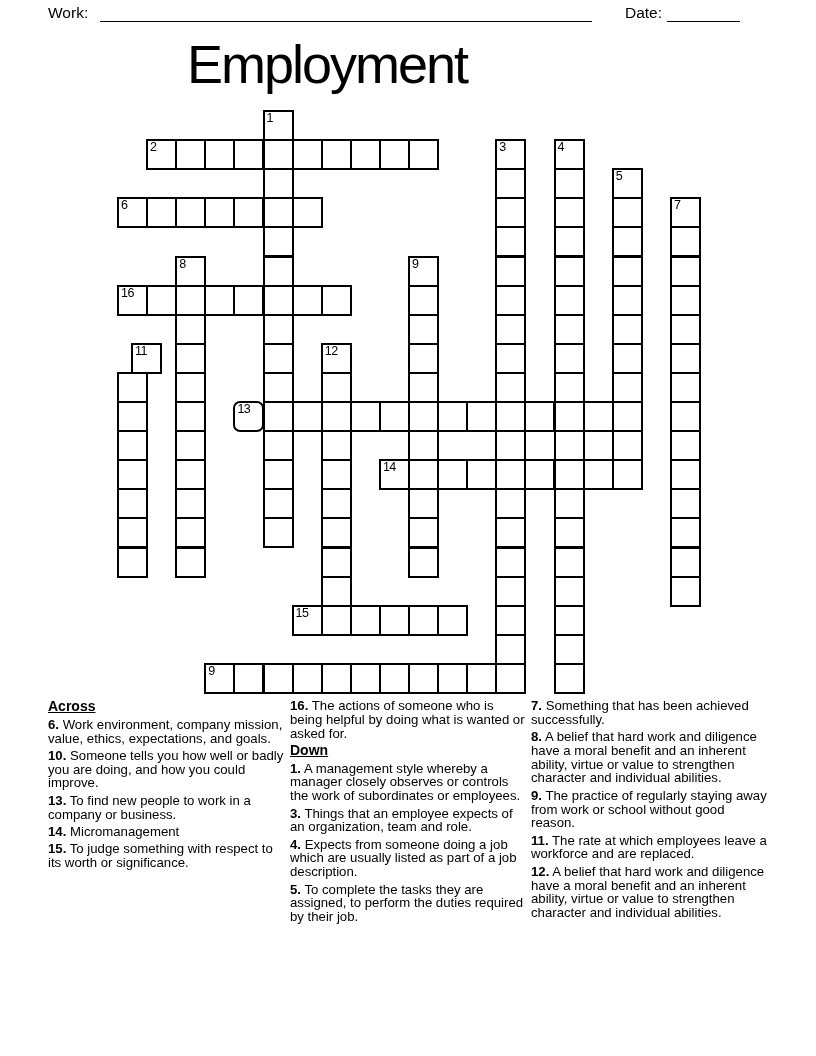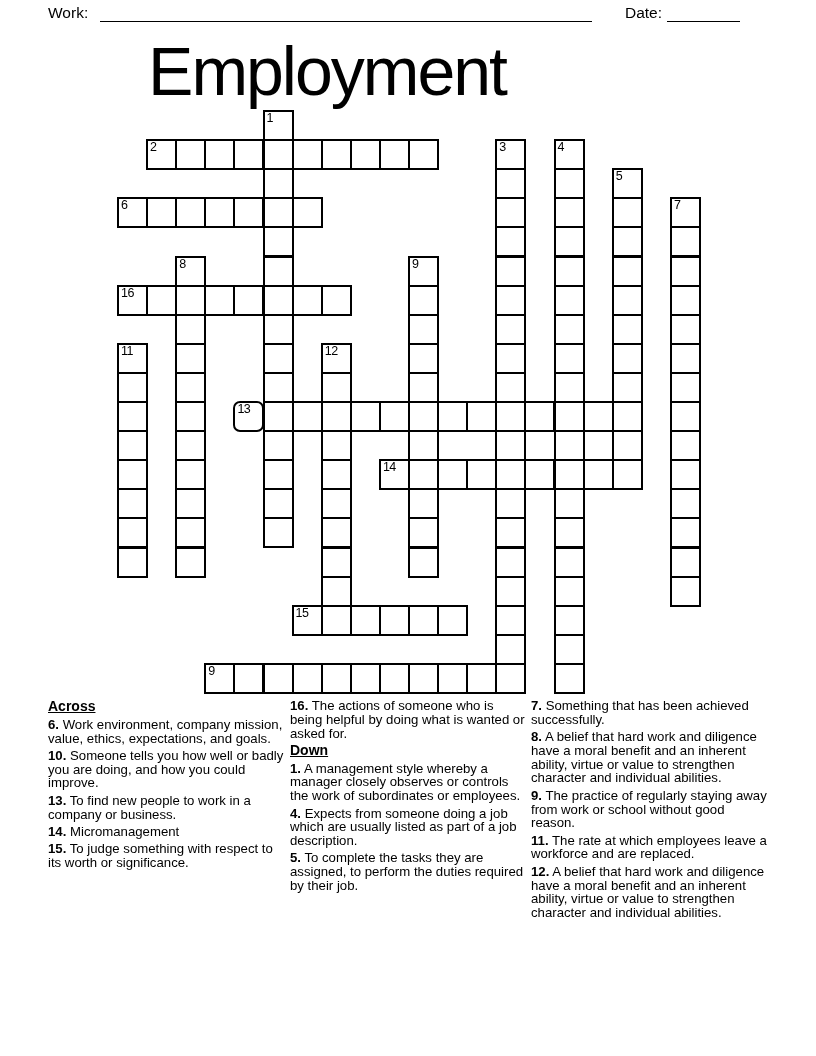--- a/index.html
+++ b/index.html
@@ -11,21 +11,21 @@
   
   .hdr-label { position:absolute; font-size:15.5px; top:4px; }
   .fill-line { position:absolute; height:17px; border-bottom:1.6px solid var(--ink); }
   #name-label { left:48px; }
   #name-line  { left:100px; top:5px; width:492px; }
   #date-label { left:625px; }
   #date-line  { left:667px; top:5px; width:73px; }
 
   
   #title { position:absolute; top:36px; left:0; width:654px; text-align:center;
-           font-size:68px; font-weight:400; letter-spacing:-2px; line-height:1.05; }
+           font-size:54px; font-weight:400; letter-spacing:-2px; line-height:1.05; }
 
   
   #grid { position:absolute; left:117px; top:110px; width:585px; height:585px; }
   .cell { position:absolute; width:31.1px; height:31.1px; background:var(--paper);
           border:2px solid var(--ink); }
   .cell-num { position:absolute; top:0px; left:2px; font-size:12.5px; line-height:1.05;
               letter-spacing:-0.5px; color:var(--ink); }
 
   
   .clue-col { position:absolute; top:699px; width:237px; font-size:13.2px; line-height:13.8px; }
@@ -185,21 +185,21 @@
       <div class="cell" style="left: 291px; top: 407.4px;"></div>
       <div class="cell" style="left: 291px; top: 436.5px;"></div>
       <div class="cell" style="left: 0px; top: 174.6px;">
         <span class="cell-num">16</span>
       </div>
       <div class="cell" style="left: 29.1px; top: 174.6px;"></div>
       <div class="cell" style="left: 87.3px; top: 174.6px;"></div>
       <div class="cell" style="left: 116.4px; top: 174.6px;"></div>
       <div class="cell" style="left: 174.6px; top: 174.6px;"></div>
       <div class="cell" style="left: 203.7px; top: 174.6px;"></div>
-      <div class="cell" style="left: 0px; top: 232.8px;">
+      <div class="cell" style="left: 14px; top: 232.8px;">
         <span class="cell-num">11</span>
       </div>
       <div class="cell" style="left: 0px; top: 261.9px;"></div>
       <div class="cell" style="left: 0px; top: 291px;"></div>
       <div class="cell" style="left: 0px; top: 320.1px;"></div>
       <div class="cell" style="left: 0px; top: 349.2px;"></div>
       <div class="cell" style="left: 0px; top: 378.3px;"></div>
       <div class="cell" style="left: 0px; top: 407.4px;"></div>
       <div class="cell" style="left: 0px; top: 436.5px;"></div>
       <div class="cell" style="left: 203.7px; top: 232.8px;">
@@ -257,20 +257,21 @@
       <div class="clue"><b>6.</b> Work environment, company mission, value, ethics, expectations, and goals.</div>
       <div class="clue"><b>10.</b> Someone tells you how well or badly you are doing, and how you could improve.</div>
       <div class="clue"><b>13.</b> To find new people to work in a company or business.</div>
       <div class="clue"><b>14.</b> Micromanagement</div>
       <div class="clue"><b>15.</b> To judge something with respect to its worth or significance.</div>
     </div>
   <div class="clue-col" id="clue-col-2">
       <div class="clue"><b>16.</b> The actions of someone who is being helpful by doing what is wanted or asked for.</div>
       <div class="clue-heading">Down</div>
       <div class="clue"><b>1.</b> A management style whereby a manager closely observes or controls the work of subordinates or employees.</div>
+      <div class="clue"><b>3.</b> Things that an employee expects of an organization, team and role.</div>
       <div class="clue"><b>4.</b> Expects from someone doing a job which are usually listed as part of a job description.</div>
       <div class="clue"><b>5.</b> To complete the tasks they are assigned, to perform the duties required by their job.</div>
     </div>
   <div class="clue-col" id="clue-col-3">
       <div class="clue"><b>7.</b> Something that has been achieved successfully.</div>
       <div class="clue"><b>8.</b> A belief that hard work and diligence have a moral benefit and an inherent ability, virtue or value to strengthen character and individual abilities.</div>
       <div class="clue"><b>9.</b> The practice of regularly staying away from work or school without good reason.</div>
       <div class="clue"><b>11.</b> The rate at which employees leave a workforce and are replaced.</div>
       <div class="clue"><b>12.</b> A belief that hard work and diligence have a moral benefit and an inherent ability, virtue or value to strengthen character and individual abilities.</div>
     </div>

